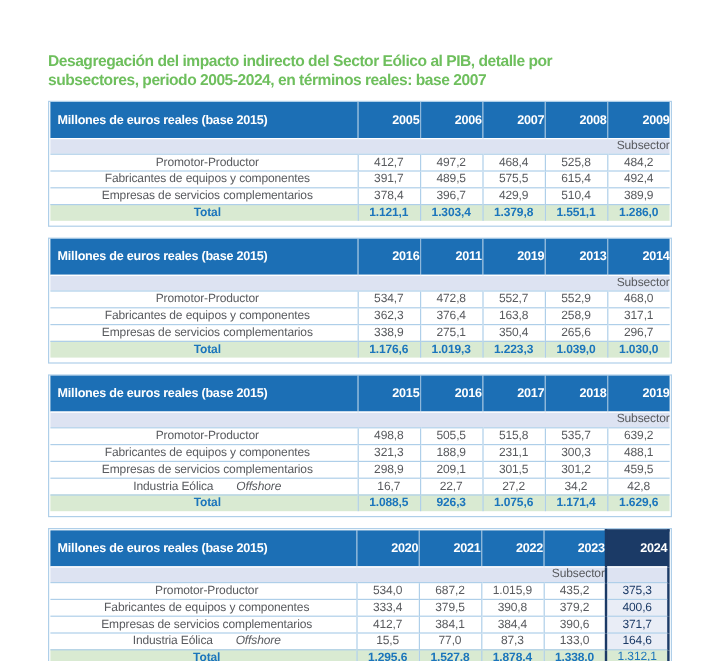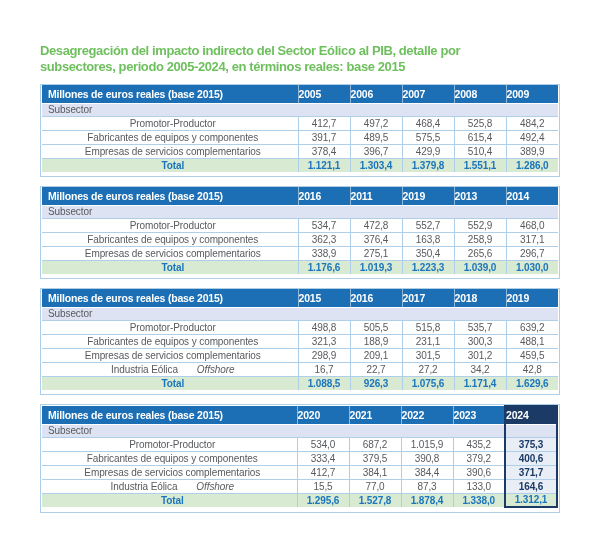--- a/index.html
+++ b/index.html
@@ -31,35 +31,35 @@
     margin-bottom:9px;
     background:#fff;
   }
   table.tbl{border-collapse:collapse;width:100%;table-layout:fixed;}
   col.col-year{width:52px;}
   thead th{
     background:var(--header-blue);
     color:#ffffff;
     font-weight:bold;
     font-size:10.5px;
-    height:18px;
+    height:30px;
     letter-spacing:-0.2px;
   }
   th.corner{text-align:left;padding-left:6px;}
-  th.year{text-align:left;border-left:1px solid rgba(255,255,255,0.5);}
+  th.year{text-align:right;border-left:1px solid rgba(255,255,255,0.5);}
   tbody td{
     height:14px;
     font-size:10px;
     color:var(--text-gray);
     border-top:1px solid var(--border-blue);
     letter-spacing:-0.1px;
   }
   tr.sub-row td{
     background:var(--subsector-bg);
-    text-align:left;
+    text-align:right;
     padding-left:6px;
     height:13px;
     border-top:1px solid #ffffff;
   }
   td.label{text-align:center;padding-left:6px;}
   td.label em{font-style:italic;margin-left:19px;}
   td.num{text-align:center;border-left:1px solid var(--border-blue);}
   tr.total-row td{
     background:var(--total-bg);
     color:var(--total-text);
@@ -74,34 +74,34 @@
     border-top:2px solid var(--navy);
     margin-left:36px;
   }
   .hl td.c24{
     border-left:2px solid var(--navy);
     border-right:2px solid var(--navy);
   }
   .hl tbody tr td.c24{
     background:var(--hl-cell-bg);
     color:var(--navy);
-    font-weight:bold;
+    font-weight:normal;
   }
   .hl tr.sub-row td.c24{background:var(--subsector-bg);}
   .hl tr.total-row td.c24{
     background:var(--total-bg);
     color:var(--total-text);
     border-bottom:2px solid var(--navy);
   }
 </style>
 </head>
 <body>
 
 <div class="page">
-  <h1 class="title"><span>Desagregación del impacto indirecto del Sector Eólico al PIB, detalle por</span><br><span>subsectores, periodo 2005-2024, en términos reales: base 2015</span></h1>
+  <h1 class="title"><span>Desagregación del impacto indirecto del Sector Eólico al PIB, detalle por</span><br><span>subsectores, periodo 2005-2024, en términos reales: base 2007</span></h1>
   <div id="tables">
       <div class="tbl-wrap">
         <table class="tbl">
           <colgroup>
             <col class="col-label">
             <col class="col-year">
             <col class="col-year">
             <col class="col-year">
             <col class="col-year">
             <col class="col-year">

